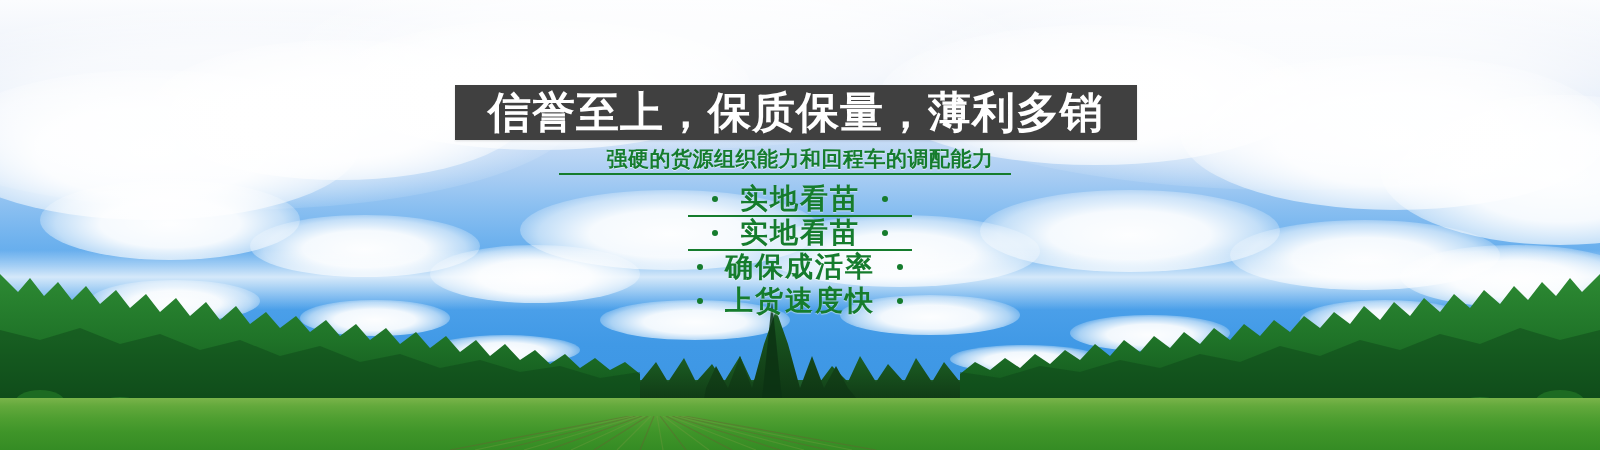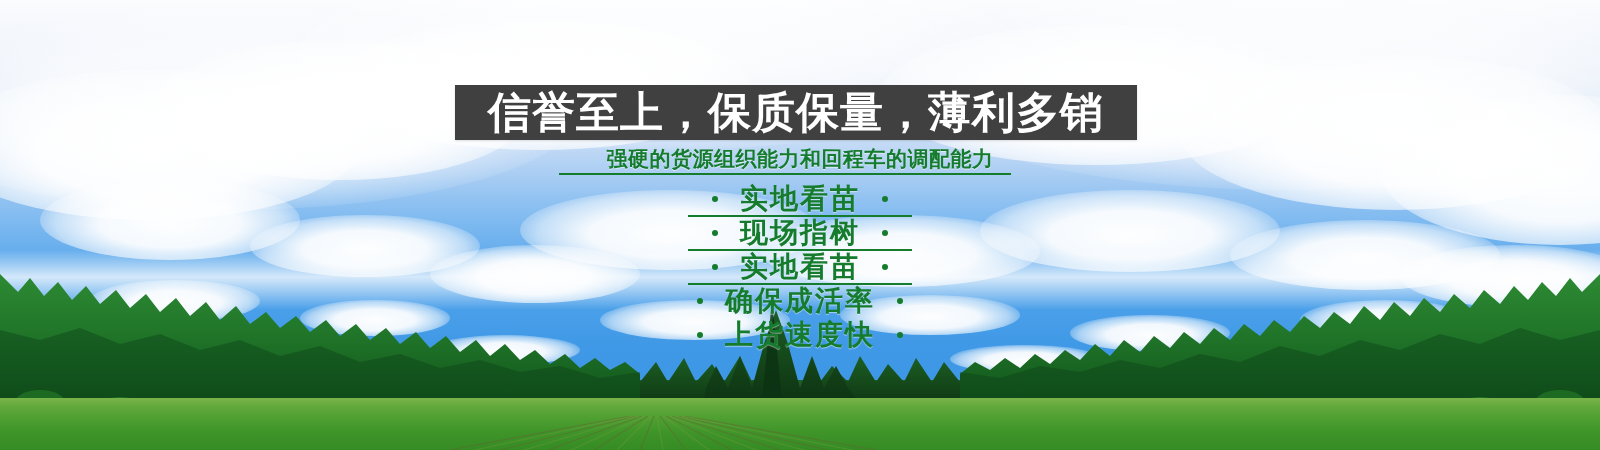--- a/index.html
+++ b/index.html
@@ -388,26 +388,20 @@
 
     <div class="feature-list">
 
       <div class="feature-row">
         <span class="feature-dot"></span>
         <span class="feature-label">实地看苗</span>
         <span class="feature-dot"></span>
         <span class="feature-sep"></span>
       </div>
 
-      <div class="feature-row">
-        <span class="feature-dot"></span>
-        <span class="feature-label">现场指树</span>
-        <span class="feature-dot"></span>
-        <span class="feature-sep"></span>
-      </div>
 
       <div class="feature-row">
         <span class="feature-dot"></span>
         <span class="feature-label">实地看苗</span>
         <span class="feature-dot"></span>
         <span class="feature-sep"></span>
       </div>
 
       <div class="feature-row wide">
         <span class="feature-dot"></span>

